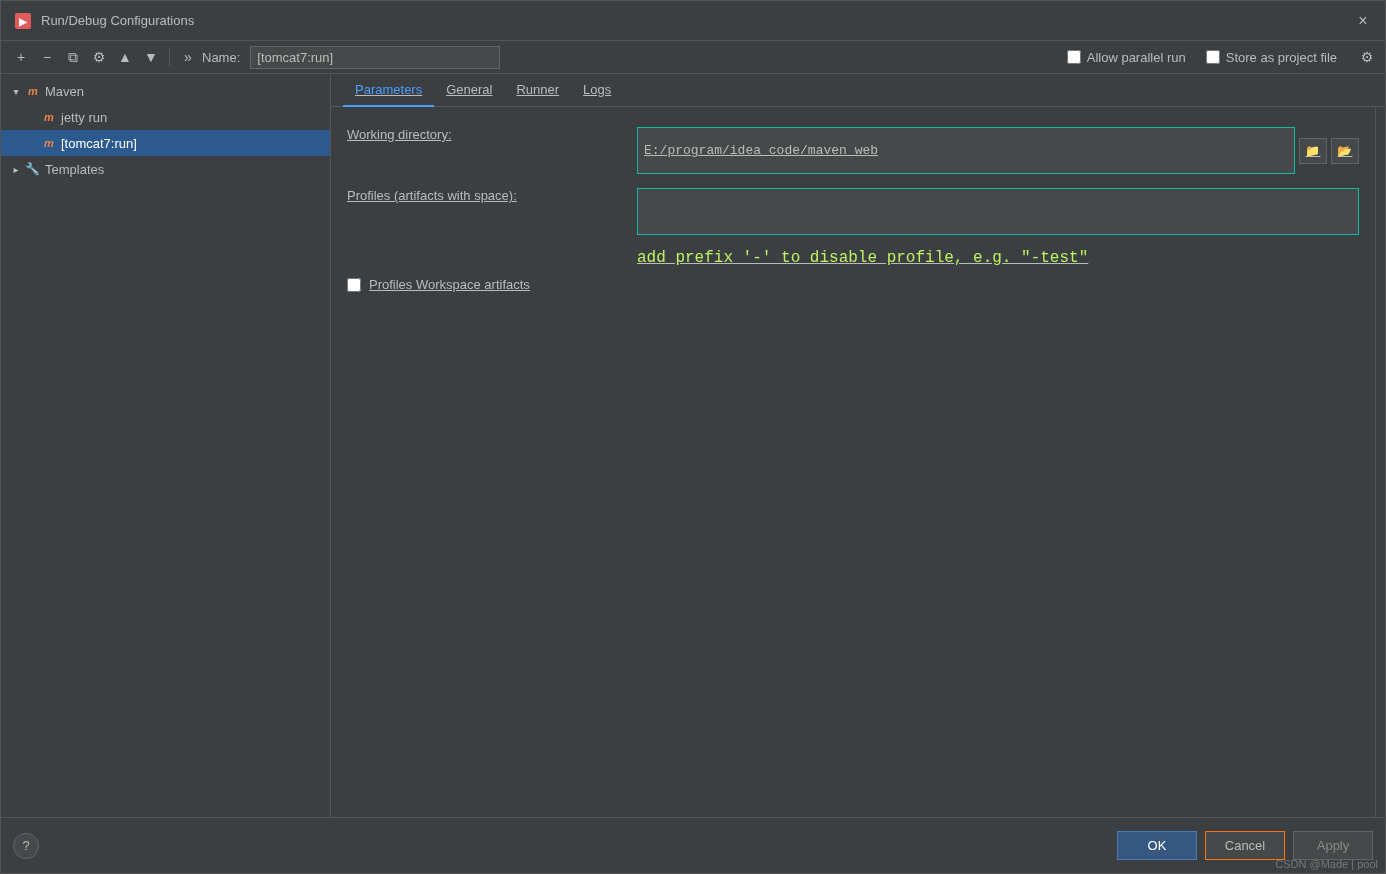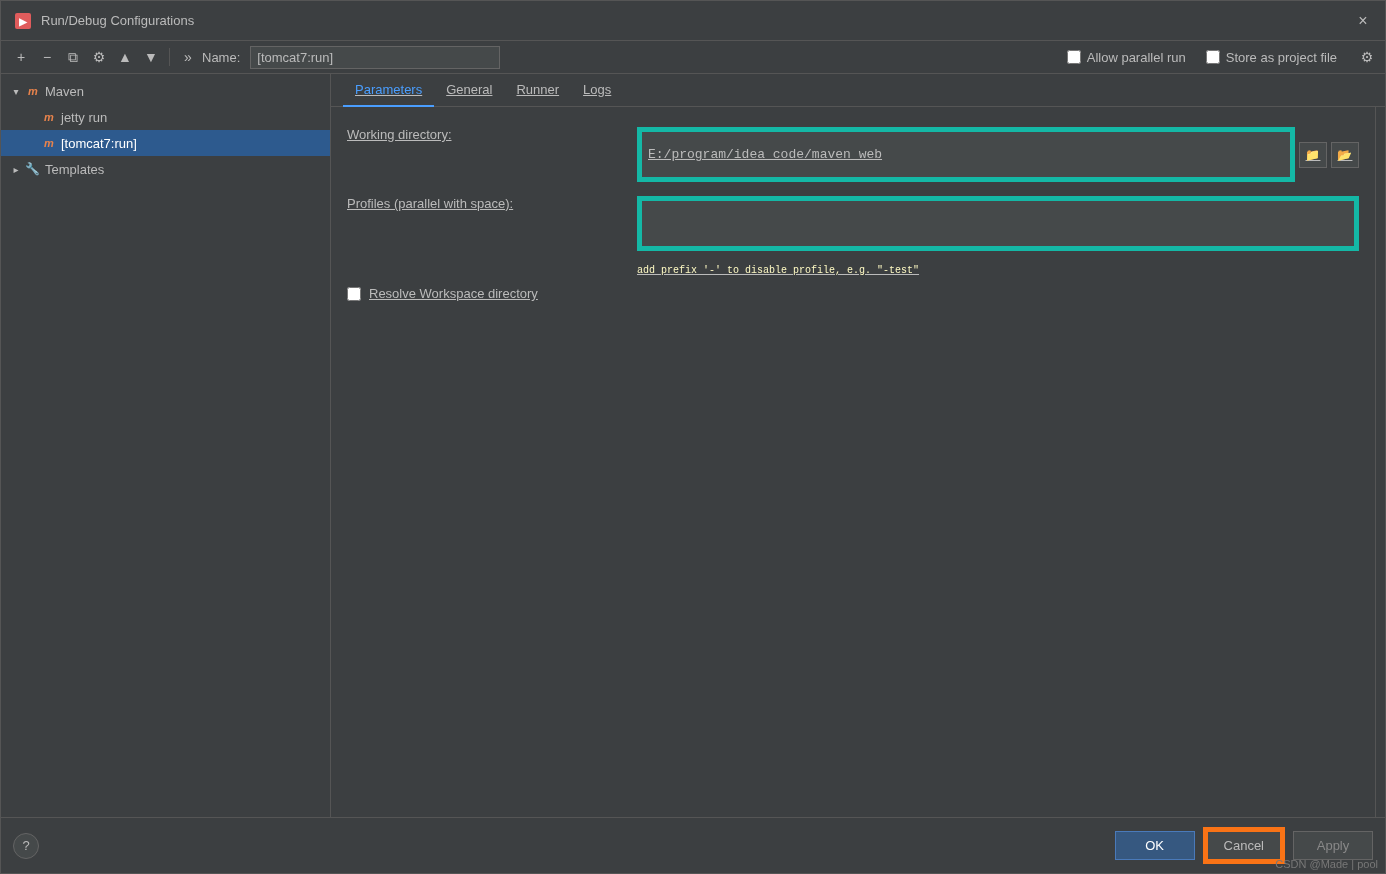--- a/index.html
+++ b/index.html
@@ -264,21 +264,21 @@
     .form-input-container {
       flex: 1;
       display: flex;
       align-items: center;
       gap: 4px;
     }
 
     .form-input {
       flex: 1;
       background: #45494a;
-      border: 5px solid #14b8a6;
+      border: 1px solid #14b8a6;
       color: #bbbbbb;
       padding: 15px 6px;
       font-size: 13px;
       outline: none;
       font-family: 'Courier New', monospace;
     }
 
     .folder-btn {
       width: 28px;
       height: 26px;
@@ -286,22 +286,22 @@
       border: 1px solid #646464;
       color: #bbbbbb;
       cursor: pointer;
       display: flex;
       align-items: center;
       justify-content: center;
       font-size: 12px;
     }
 
     .hint-text {
-      color: #fef9c3;
-      font-size: 10px;
+      color: #bef264;
+      font-size: 16px;
       margin-left: 290px;
       margin-bottom: 10px;
       font-family: 'Courier New', monospace;
     }
 
     .checkbox-form-row {
       display: flex;
       align-items: center;
       margin-bottom: 10px;
       gap: 8px;
@@ -366,21 +366,21 @@
       border: 1px solid #4a7aba;
       color: #ffffff;
       cursor: pointer;
       font-size: 13px;
       min-width: 80px;
     }
 
     .btn-cancel {
       padding: 6px 16px;
       background: #45494a;
-      border: 5px solid #f97316;
+      border: 1px solid #f97316;
       color: #bbbbbb;
       cursor: pointer;
       font-size: 13px;
       min-width: 80px;
     }
 
     .btn-apply {
       padding: 6px 8px;
       background: #45494a;
       border: 1px solid #646464;
@@ -507,31 +507,31 @@
               <div class="form-label">Working directory:</div>
               <div class="form-input-container">
                 <input class="form-input" type="text" value="E:/program/idea_code/maven_web" style="">
                 <button class="folder-btn">📁</button>
                 <button class="folder-btn">📂</button>
               </div>
             </div>
 
 
             <div class="form-row">
-              <div class="form-label">Profiles (parallel with space):</div>
+              <div class="form-label">Profiles (artifacts with space):</div>
               <div class="form-input-container">
                 <input class="form-input" type="text" value="" style="">
               </div>
             </div>
 
             <div class="hint-text">add prefix '-' to disable profile, e.g. "-test"</div>
 
             <div class="checkbox-form-row">
               <input type="checkbox" class="form-checkbox" style="">
-              <span class="form-checkbox-label">Resolve Workspace directory</span>
+              <span class="form-checkbox-label">Profiles Workspace artifacts</span>
             </div>
           </div>
 
           <div class="right-scrollbar"></div>
         </div>
       </div>
     </div>
   </div>
 
   <div class="footer">

